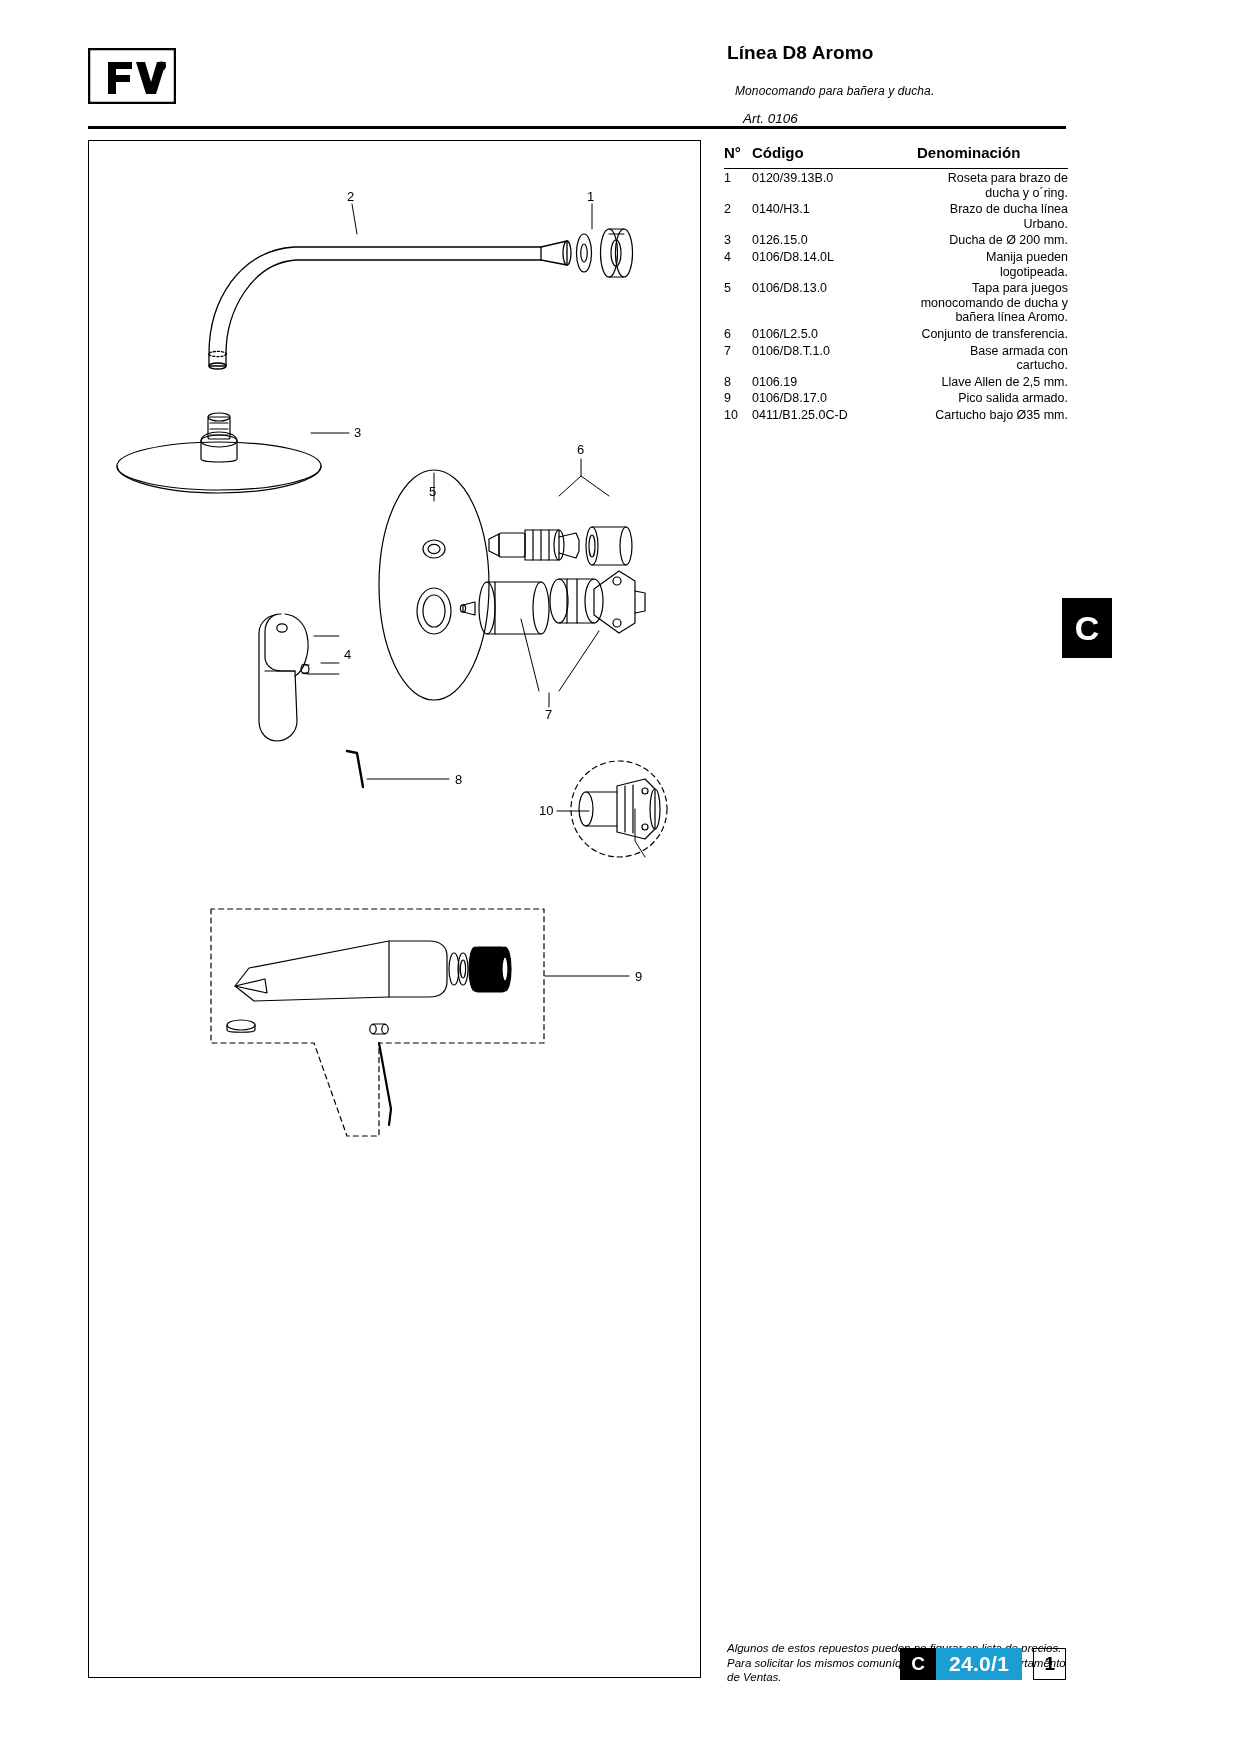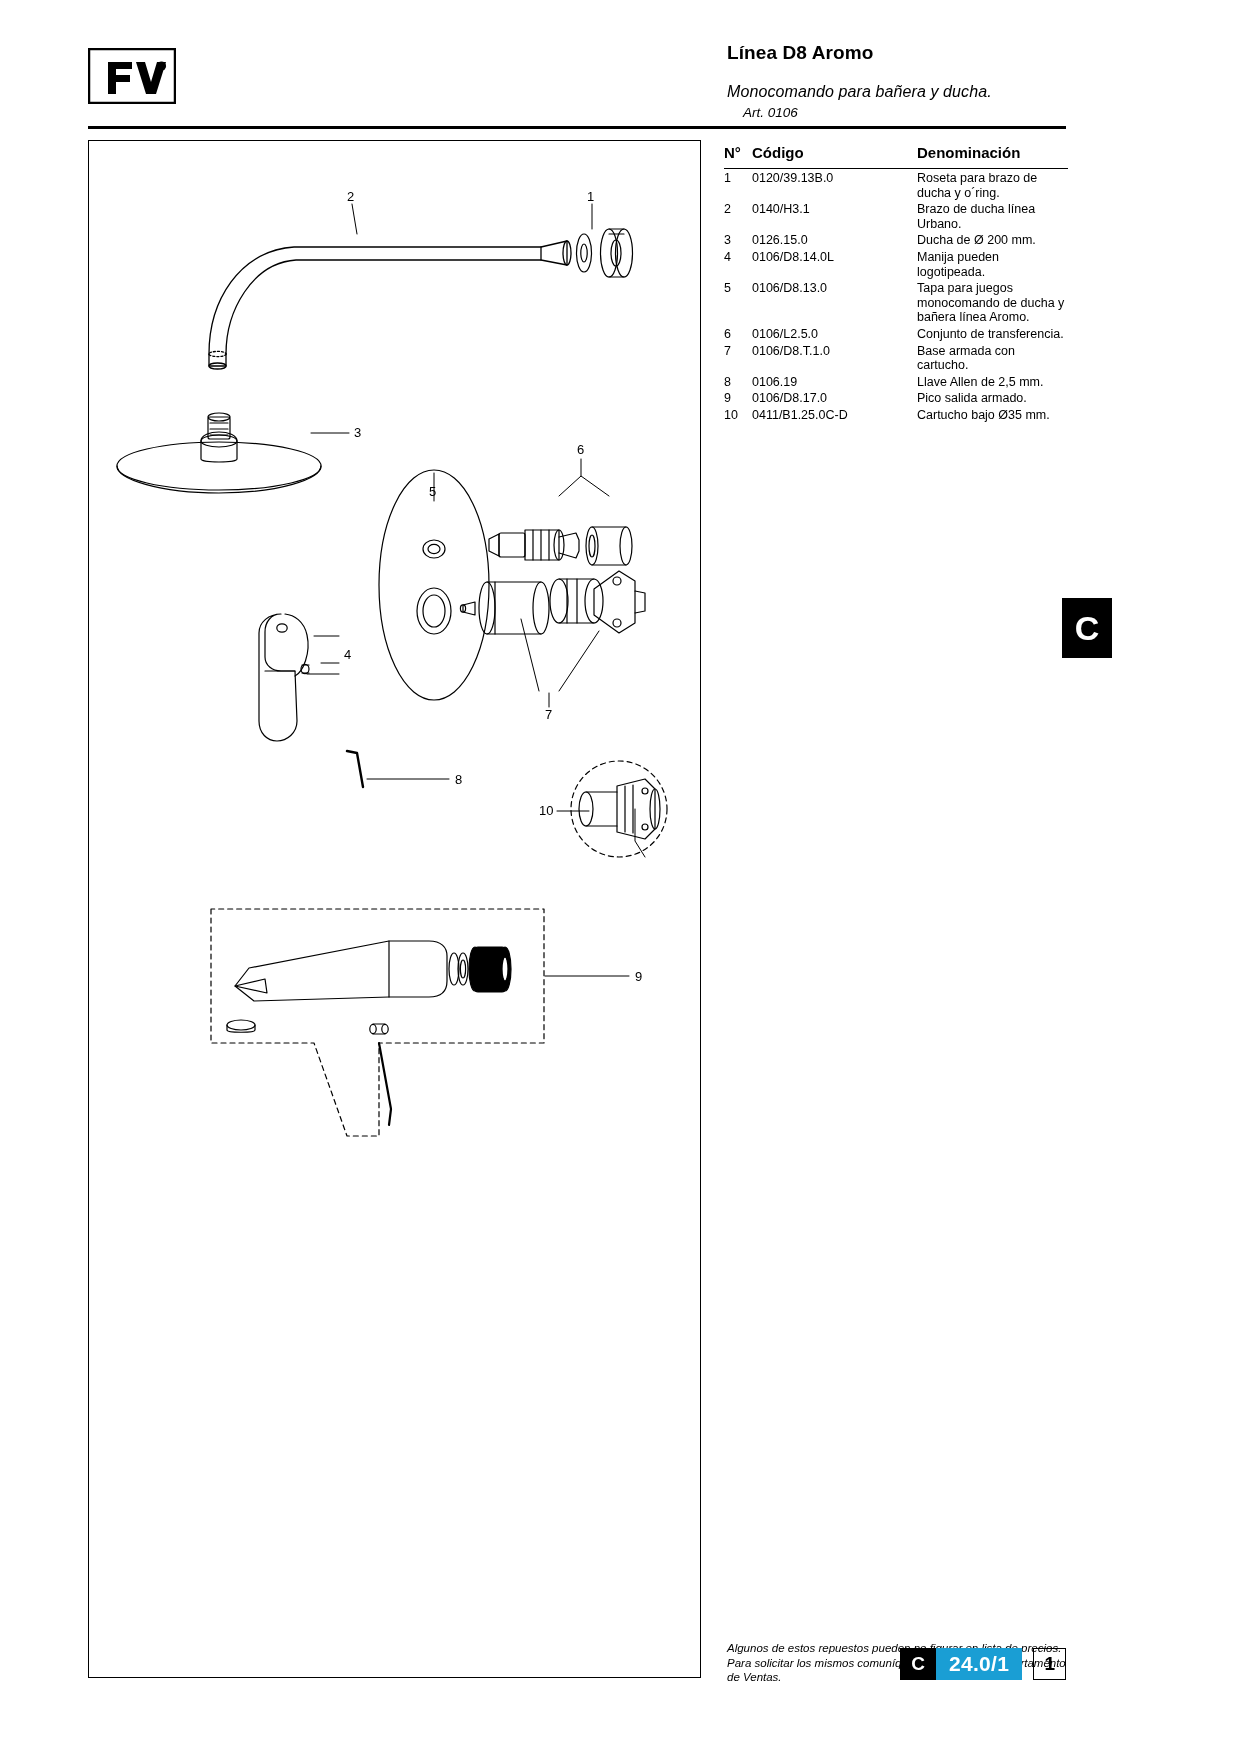--- a/index.html
+++ b/index.html
@@ -31,24 +31,24 @@
     width: 340px;
   }
   .hdr-title {
     font-size: 19px;
     font-weight: bold;
     letter-spacing: 0.1px;
     line-height: 22px;
     margin: 0 0 18px 0;
   }
   .hdr-sub {
-    font-size: 16px;
+    font-size: 12px;
     font-style: italic;
     line-height: 19px;
-    margin: 0;
+    margin: 8px;
     letter-spacing: 0.1px;
   }
   .hdr-art {
     font-size: 13.5px;
     font-style: italic;
     line-height: 19px;
     margin: 2px 0 0 16px;
   }
   #header-rule {
     position: absolute;
@@ -93,21 +93,21 @@
     vertical-align: bottom;
   }
   #parts-table tbody td {
     vertical-align: top;
     padding: 2px 0 0 0;
     line-height: 14.6px;
     font-size: 12.5px;
   }
   .col-num  { width: 28px; }
   .col-code { width: 165px; }
-  .col-den  { width: auto; }
+  .col-den  { width: auto; text-align: right; }
 
   
   #side-tab {
     position: absolute;
     left: 1062px;
     top: 598px;
     width: 50px;
     height: 60px;
     background: #000;
     color: #fff;

